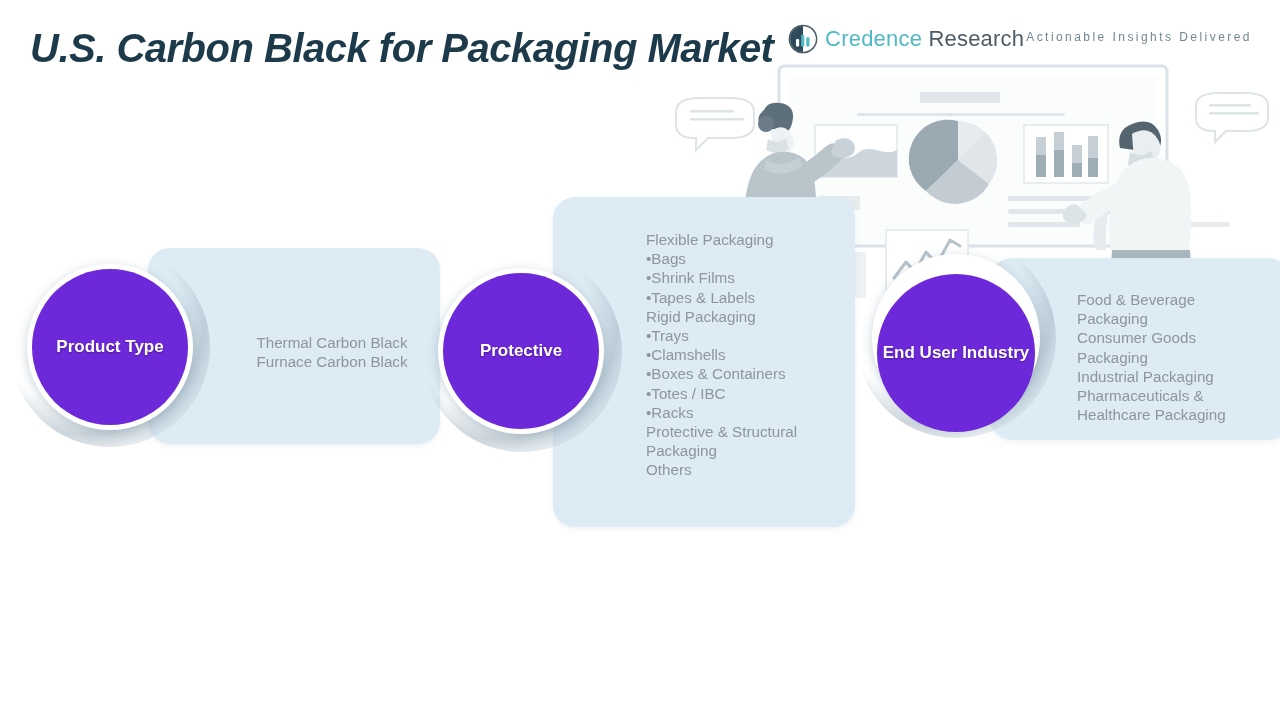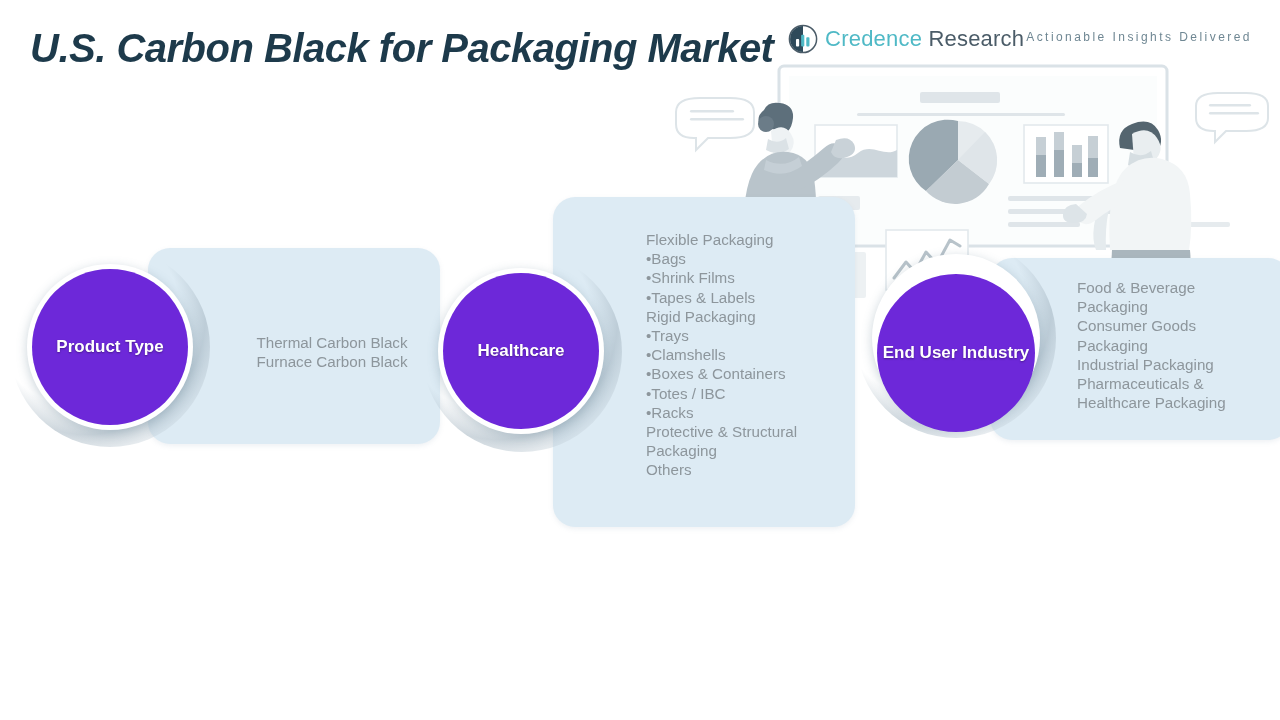--- a/index.html
+++ b/index.html
@@ -208,27 +208,27 @@
 •Trays
 •Clamshells
 •Boxes &amp; Containers
 •Totes / IBC
 •Racks
 Protective &amp; Structural Packaging
 Others</div>
     <div class="halo" style="left:422px;top:252px;width:200px;height:200px;"></div>
     <div class="ring" style="left:438px;top:268px;width:166px;height:166px;"></div>
     <div class="bubble" style="left:443px;top:273px;width:156px;height:156px;">
-      <span class="bubble-label">Healthcare</span>
+      <span class="bubble-label">Protective</span>
     </div>
   </div>
 
   <div class="seg">
     <div class="panel" style="left:990px;top:258px;width:300px;height:182px;"></div>
-    <div class="panel-text" style="left:1077px;top:278px;width:190px;text-align:left;">Food &amp; Beverage Packaging
+    <div class="panel-text" style="left:1077px;top:290px;width:190px;text-align:left;">Food &amp; Beverage Packaging
 Consumer Goods Packaging
 Industrial Packaging
 Pharmaceuticals &amp; Healthcare Packaging</div>
     <div class="halo" style="left:856px;top:238px;width:200px;height:200px;"></div>
     <div class="ring" style="left:872px;top:254px;width:168px;height:168px;"></div>
     <div class="bubble" style="left:877px;top:274px;width:158px;height:158px;">
       <span class="bubble-label">End User Industry</span>
     </div>
   </div>
 

